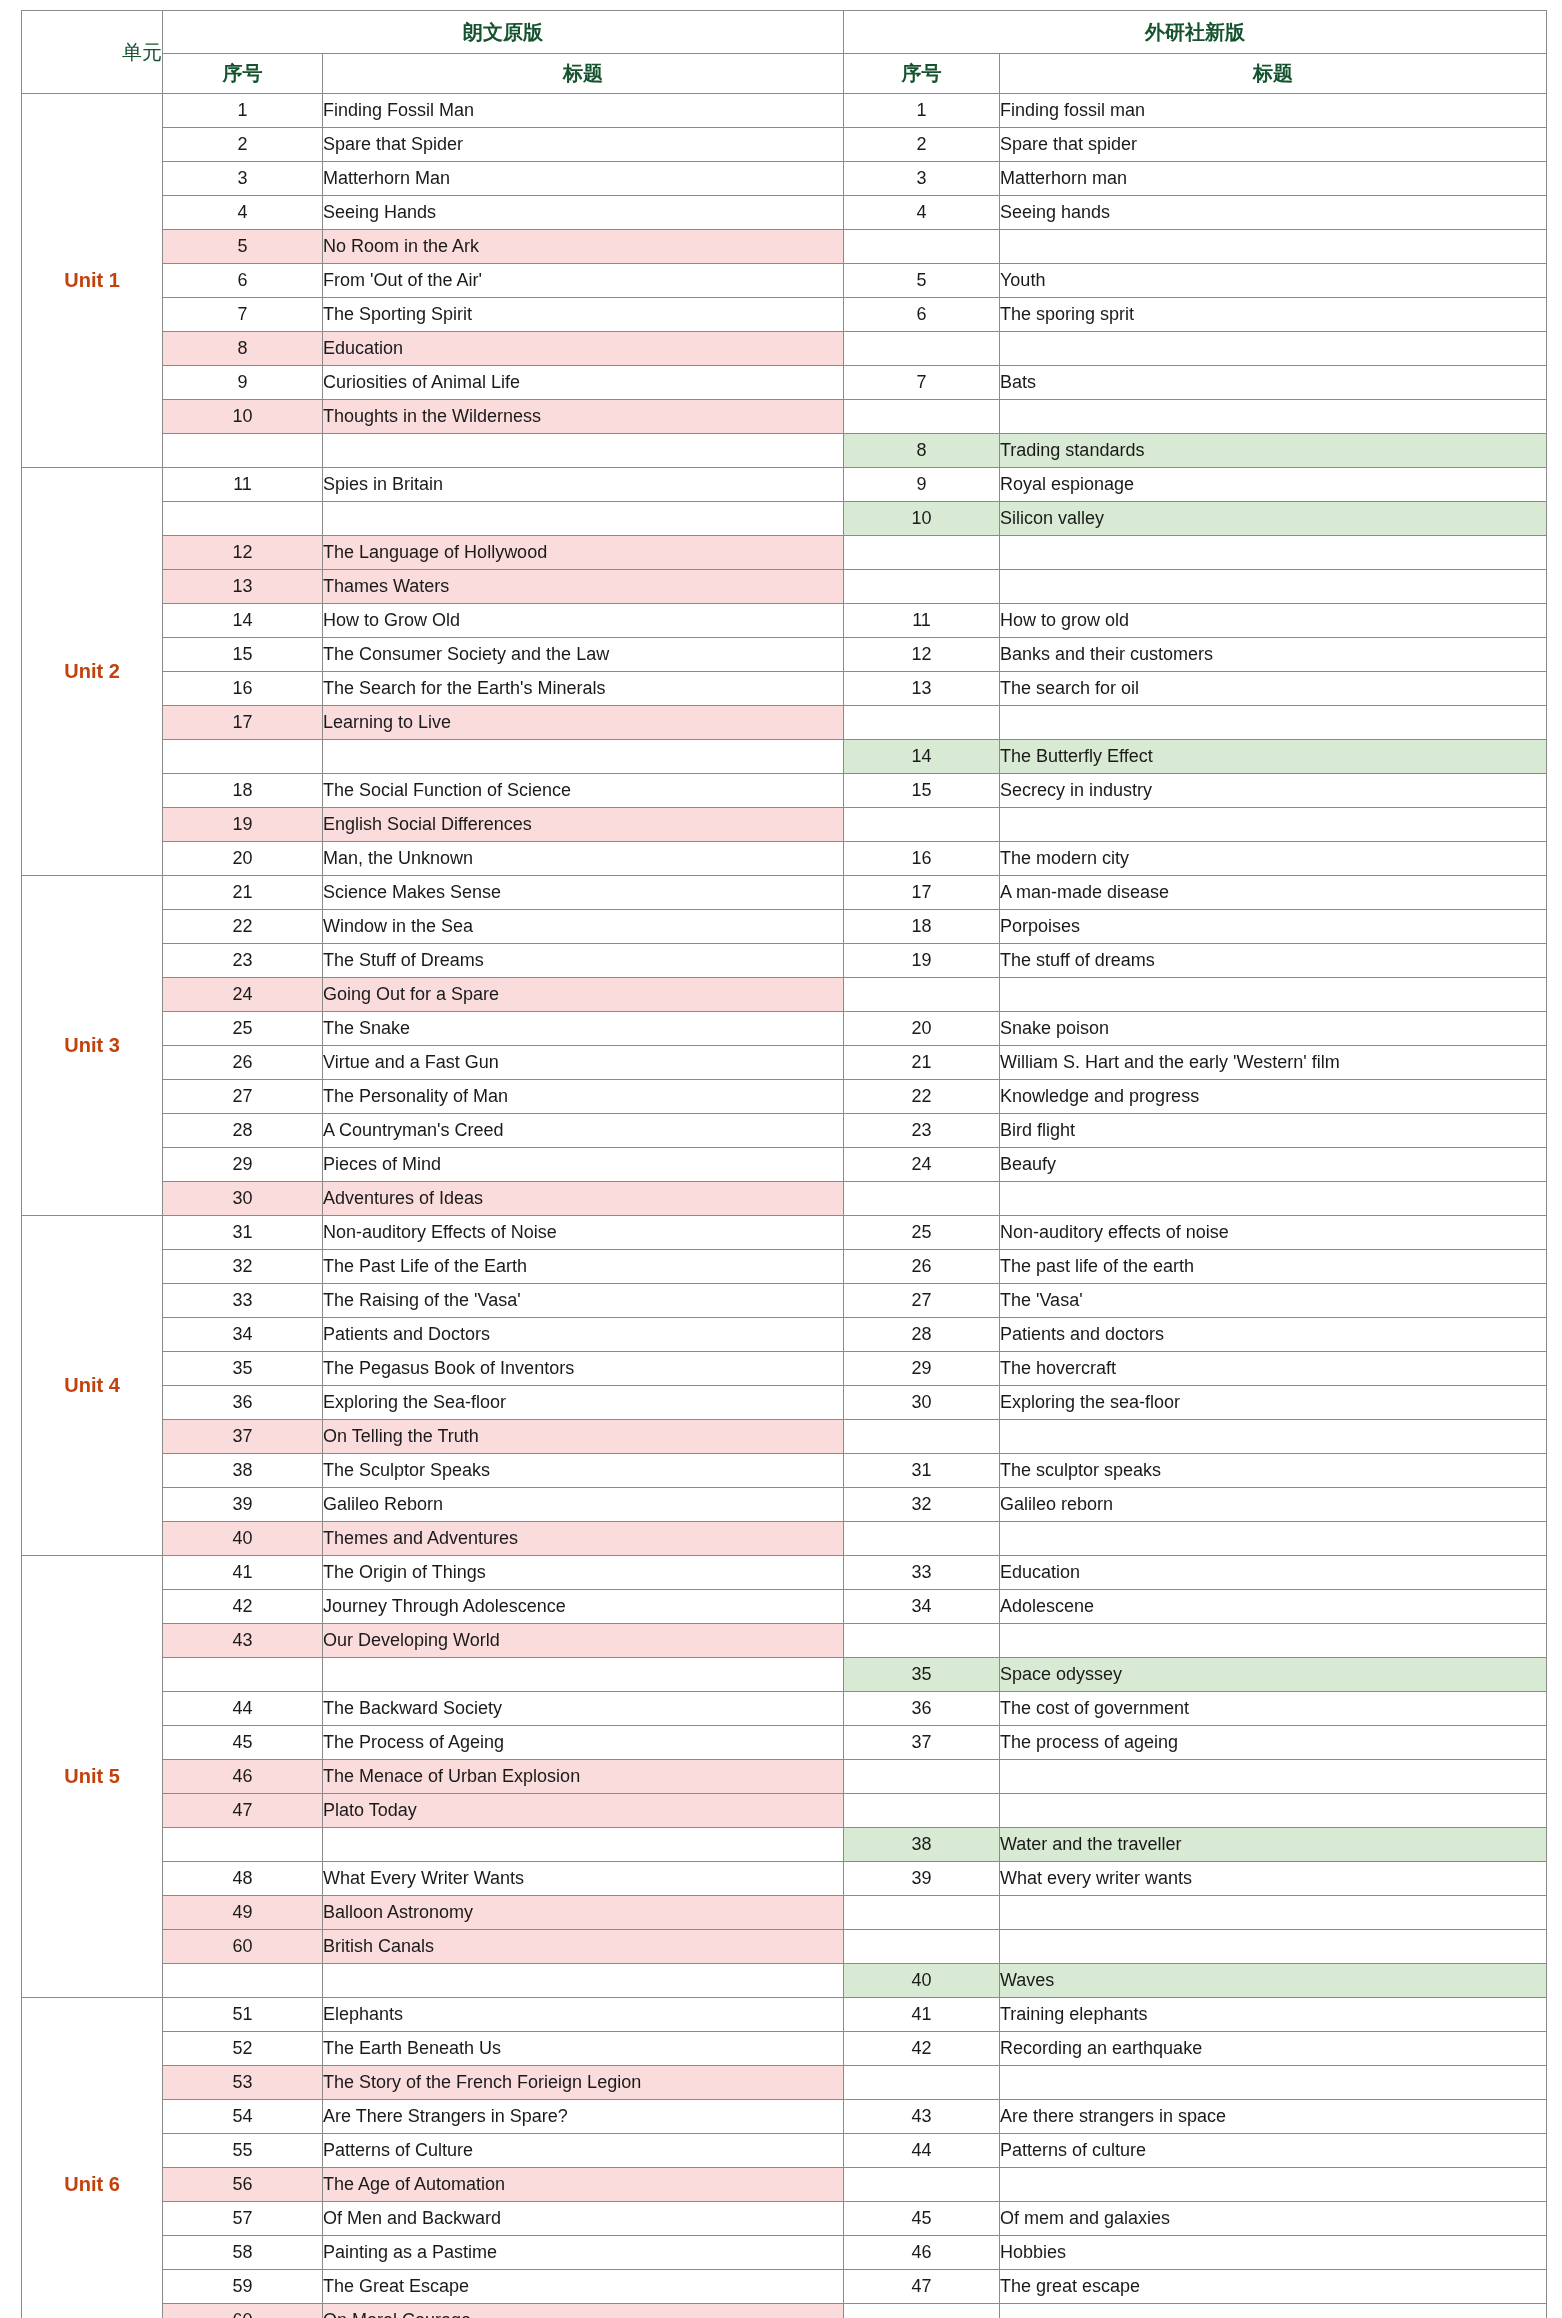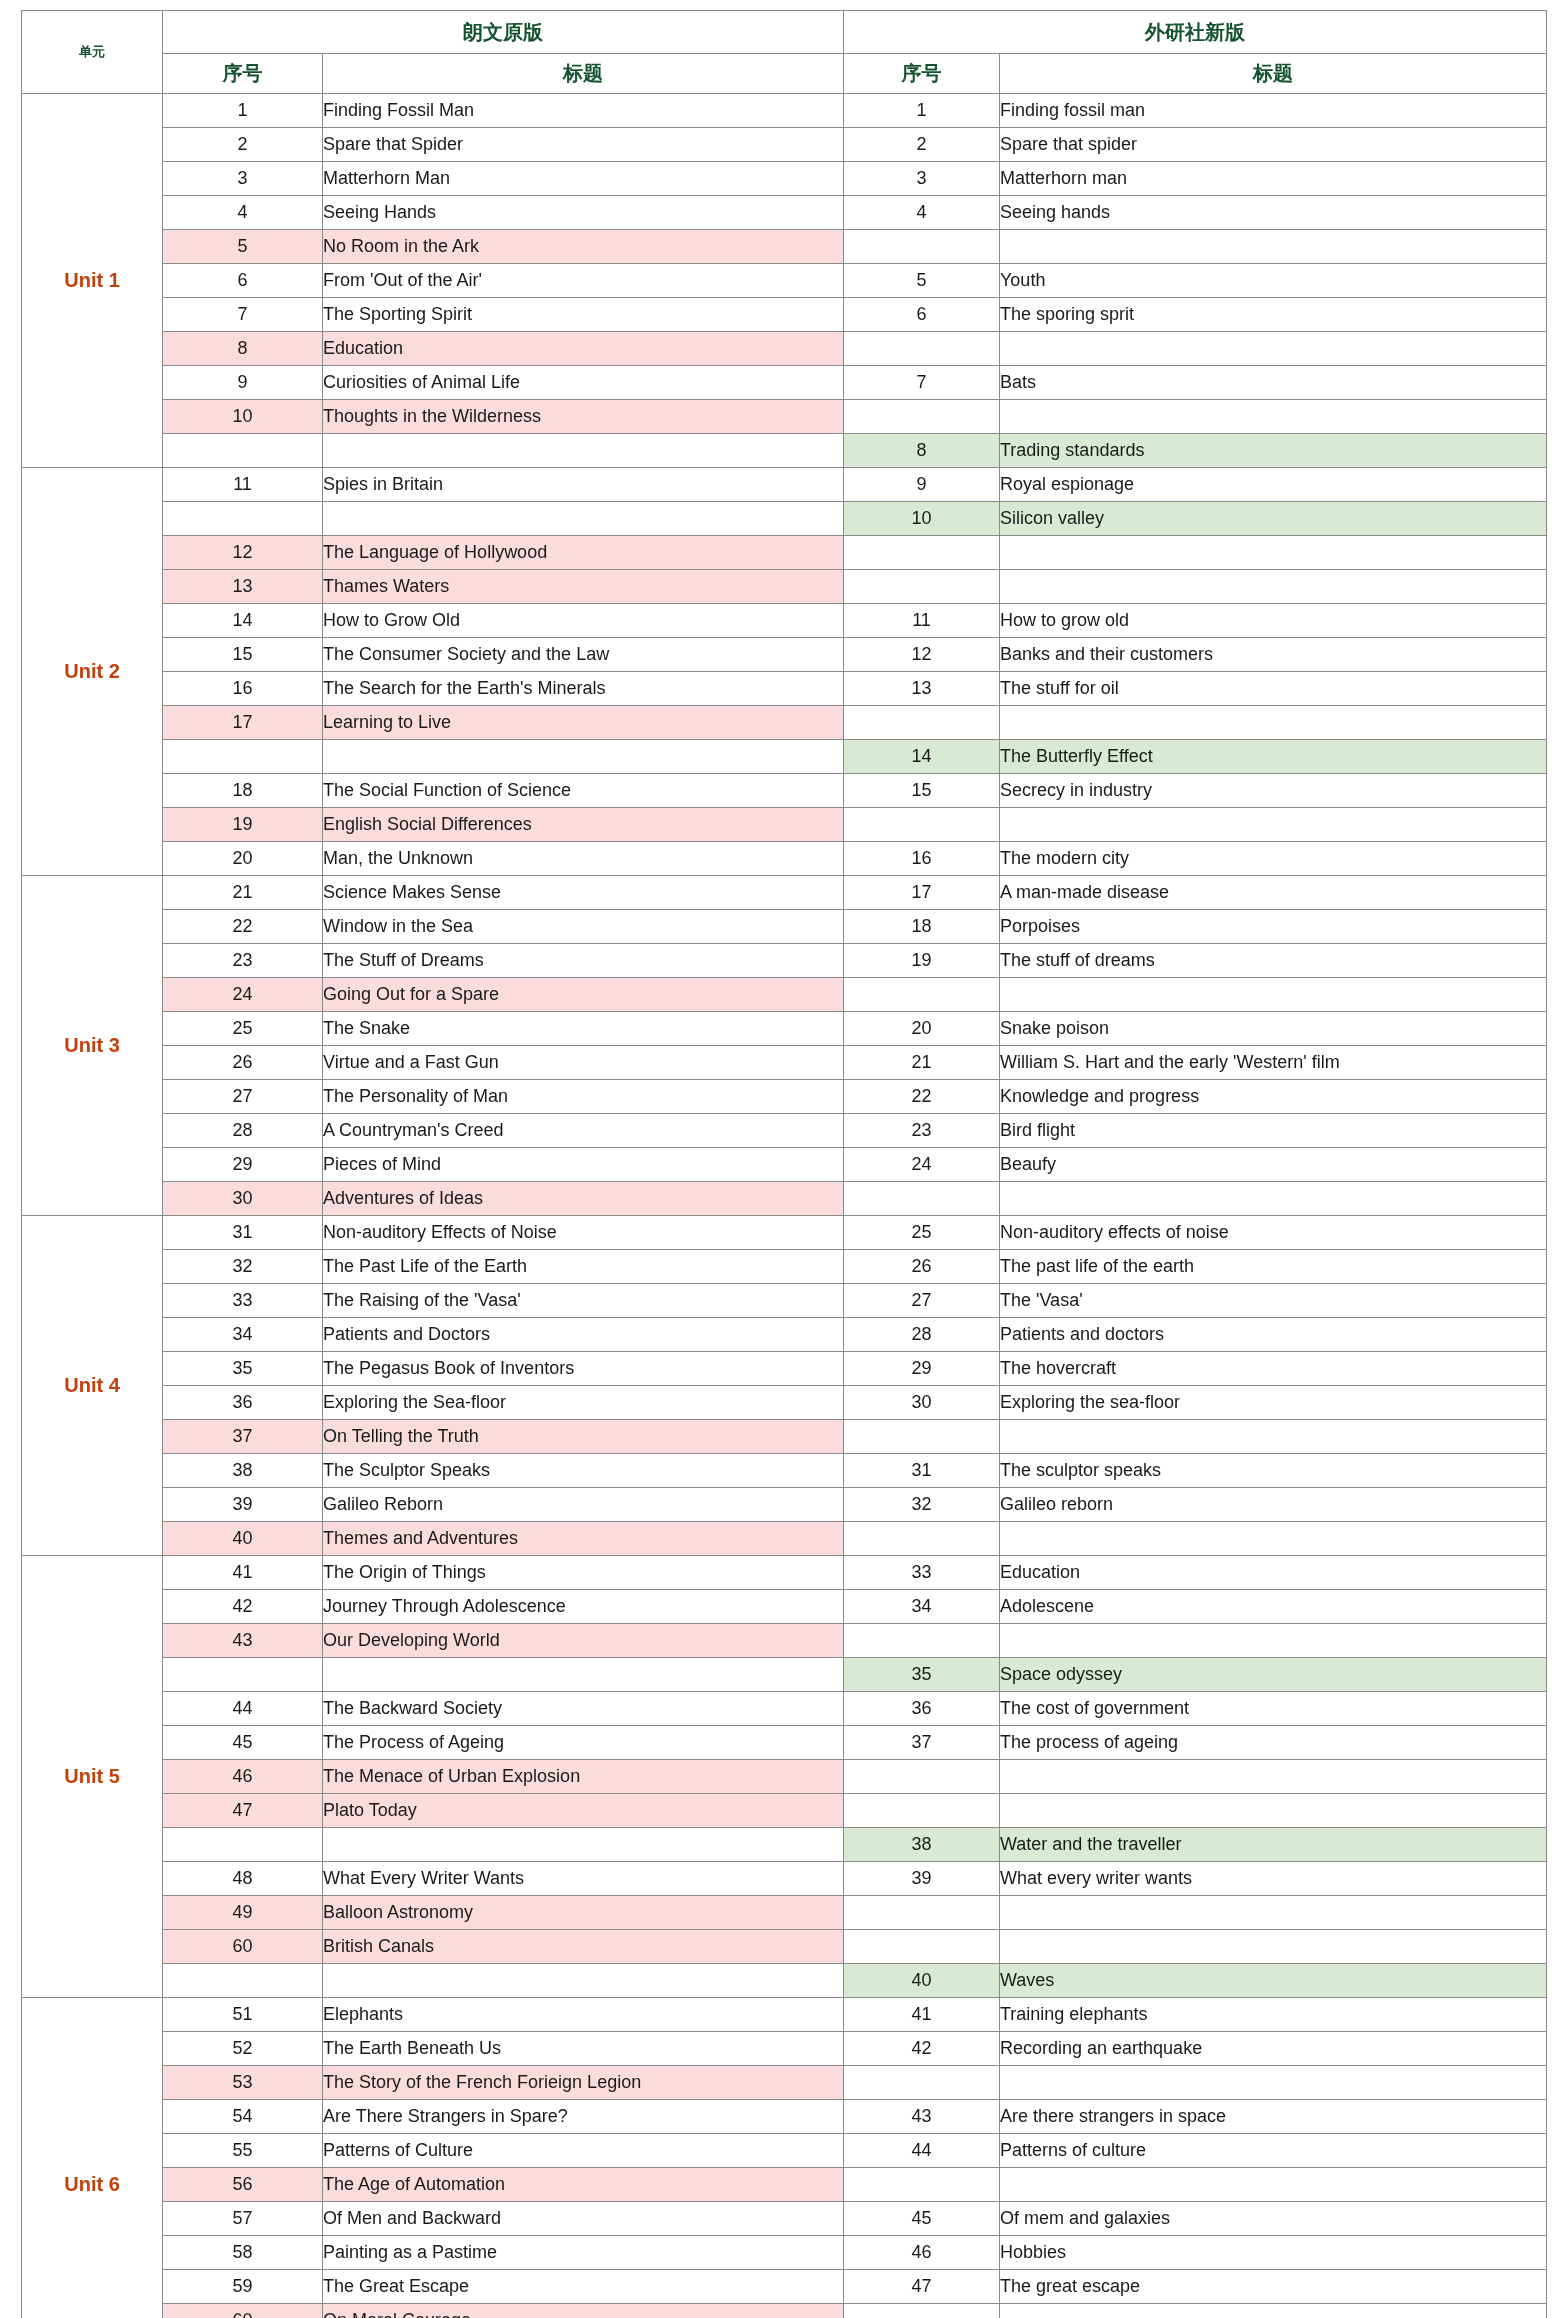--- a/index.html
+++ b/index.html
@@ -38,23 +38,23 @@
   th.hdr-top, th.hdr-sub {
     text-align: center;
     font-weight: bold;
     font-size: 20px;
     height: 39px;
     line-height: 39px;
     color: #14532d;
   }
   th.hdr-top { height: 42px; line-height: 42px; }
   th.unit-head {
-    font-weight: bold;
-    font-size: 13px;
-    text-align: center;
+    font-weight: normal;
+    font-size: 20px;
+    text-align: right;
   }
   td.unit-cell {
     text-align: center;
     font-weight: bold;
     font-size: 20px;
     color: #c2410c;
   }
   td.num {
     text-align: center;
     font-size: 18px;
@@ -202,21 +202,21 @@
         <tr class="row">
           <td class="num">15</td>
           <td class="title">The Consumer Society and the Law</td>
           <td class="num">12</td>
           <td class="title">Banks and their customers</td>
         </tr>
         <tr class="row">
           <td class="num">16</td>
           <td class="title">The Search for the Earth's Minerals</td>
           <td class="num">13</td>
-          <td class="title">The stuff for oil</td>
+          <td class="title">The search for oil</td>
         </tr>
         <tr class="row">
           <td class="num hl-pink">17</td>
           <td class="title hl-pink">Learning to Live</td>
           <td class="num blank"></td>
           <td class="title blank"></td>
         </tr>
         <tr class="row">
           <td class="num blank"></td>
           <td class="title blank"></td>

